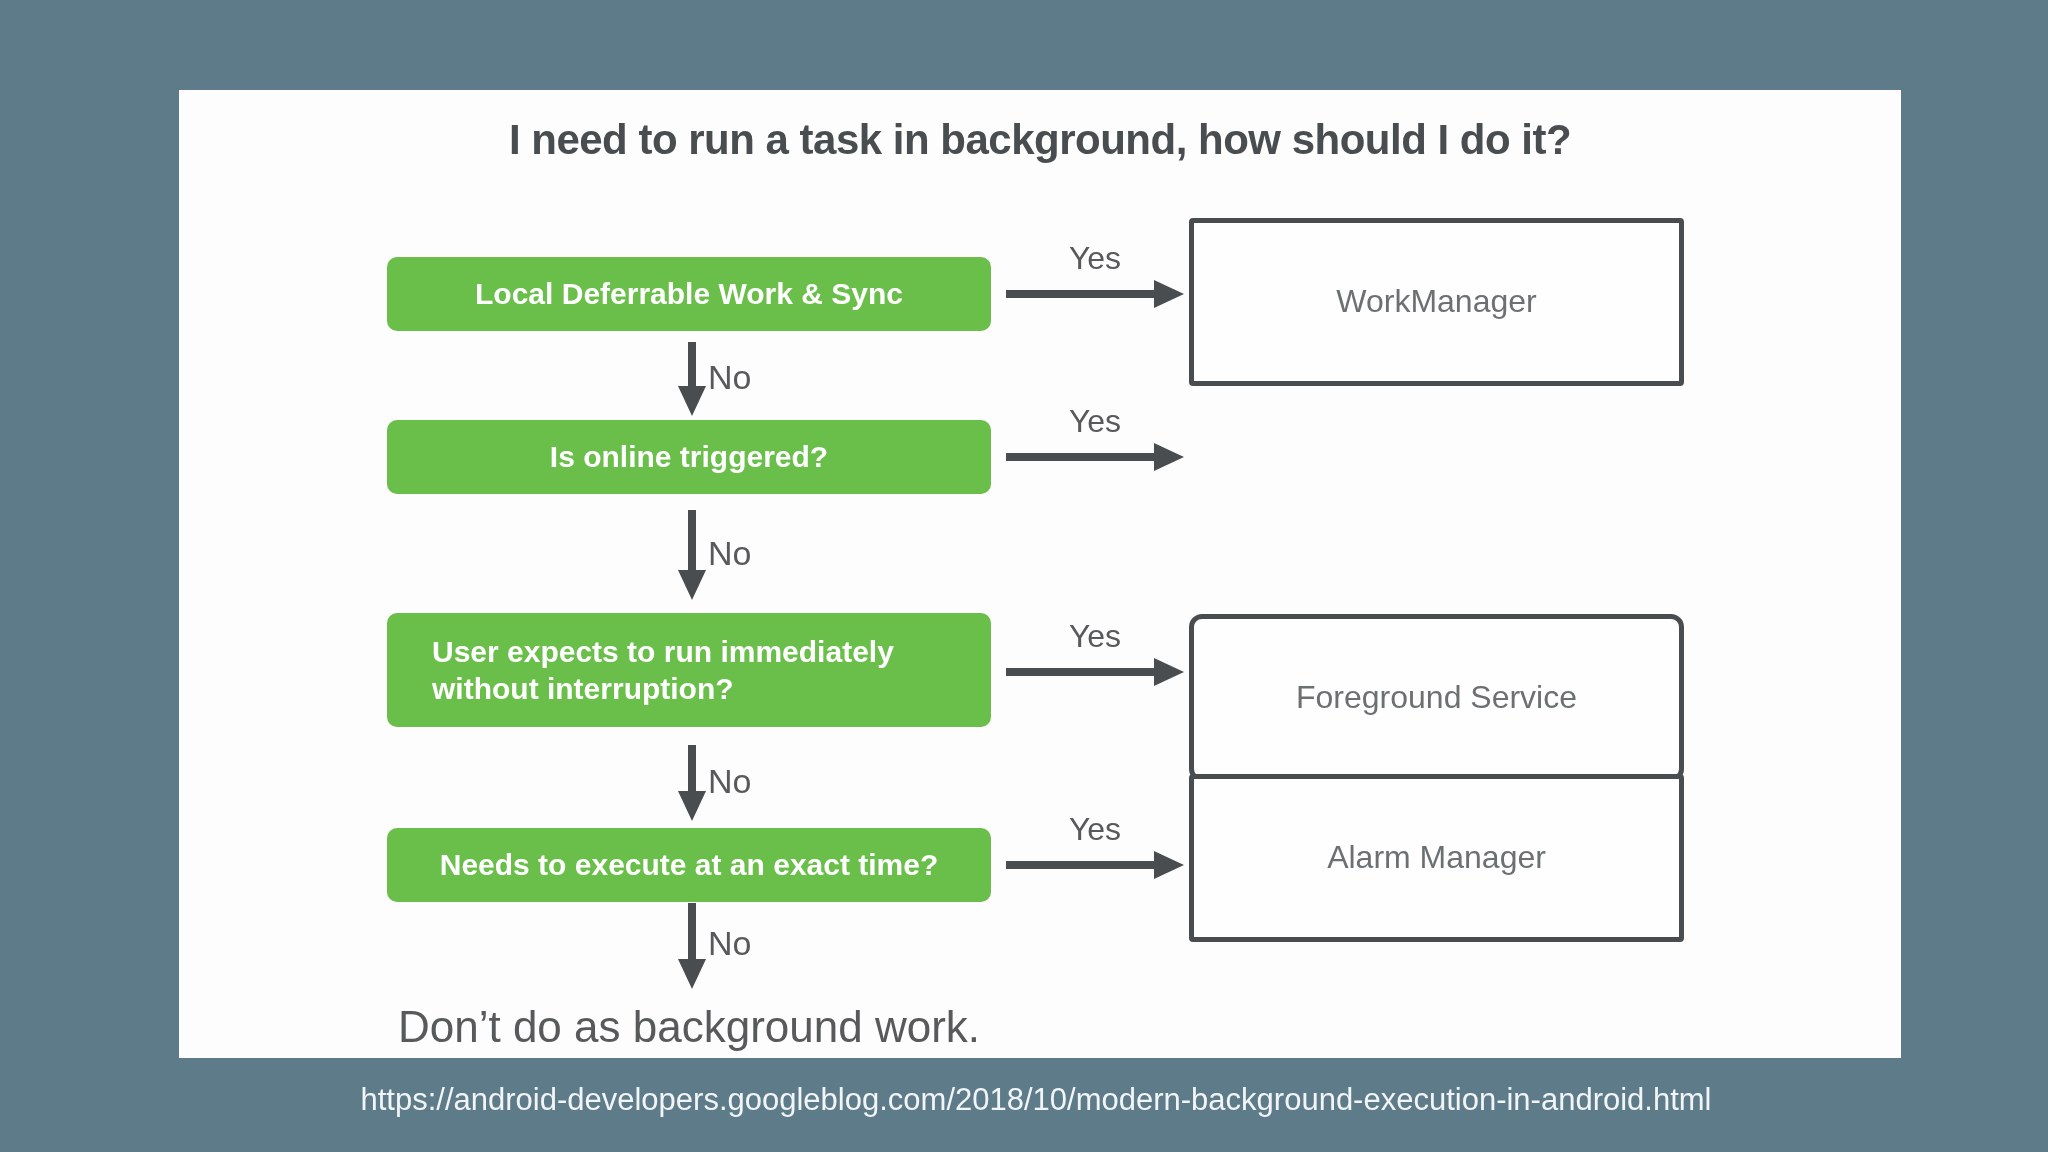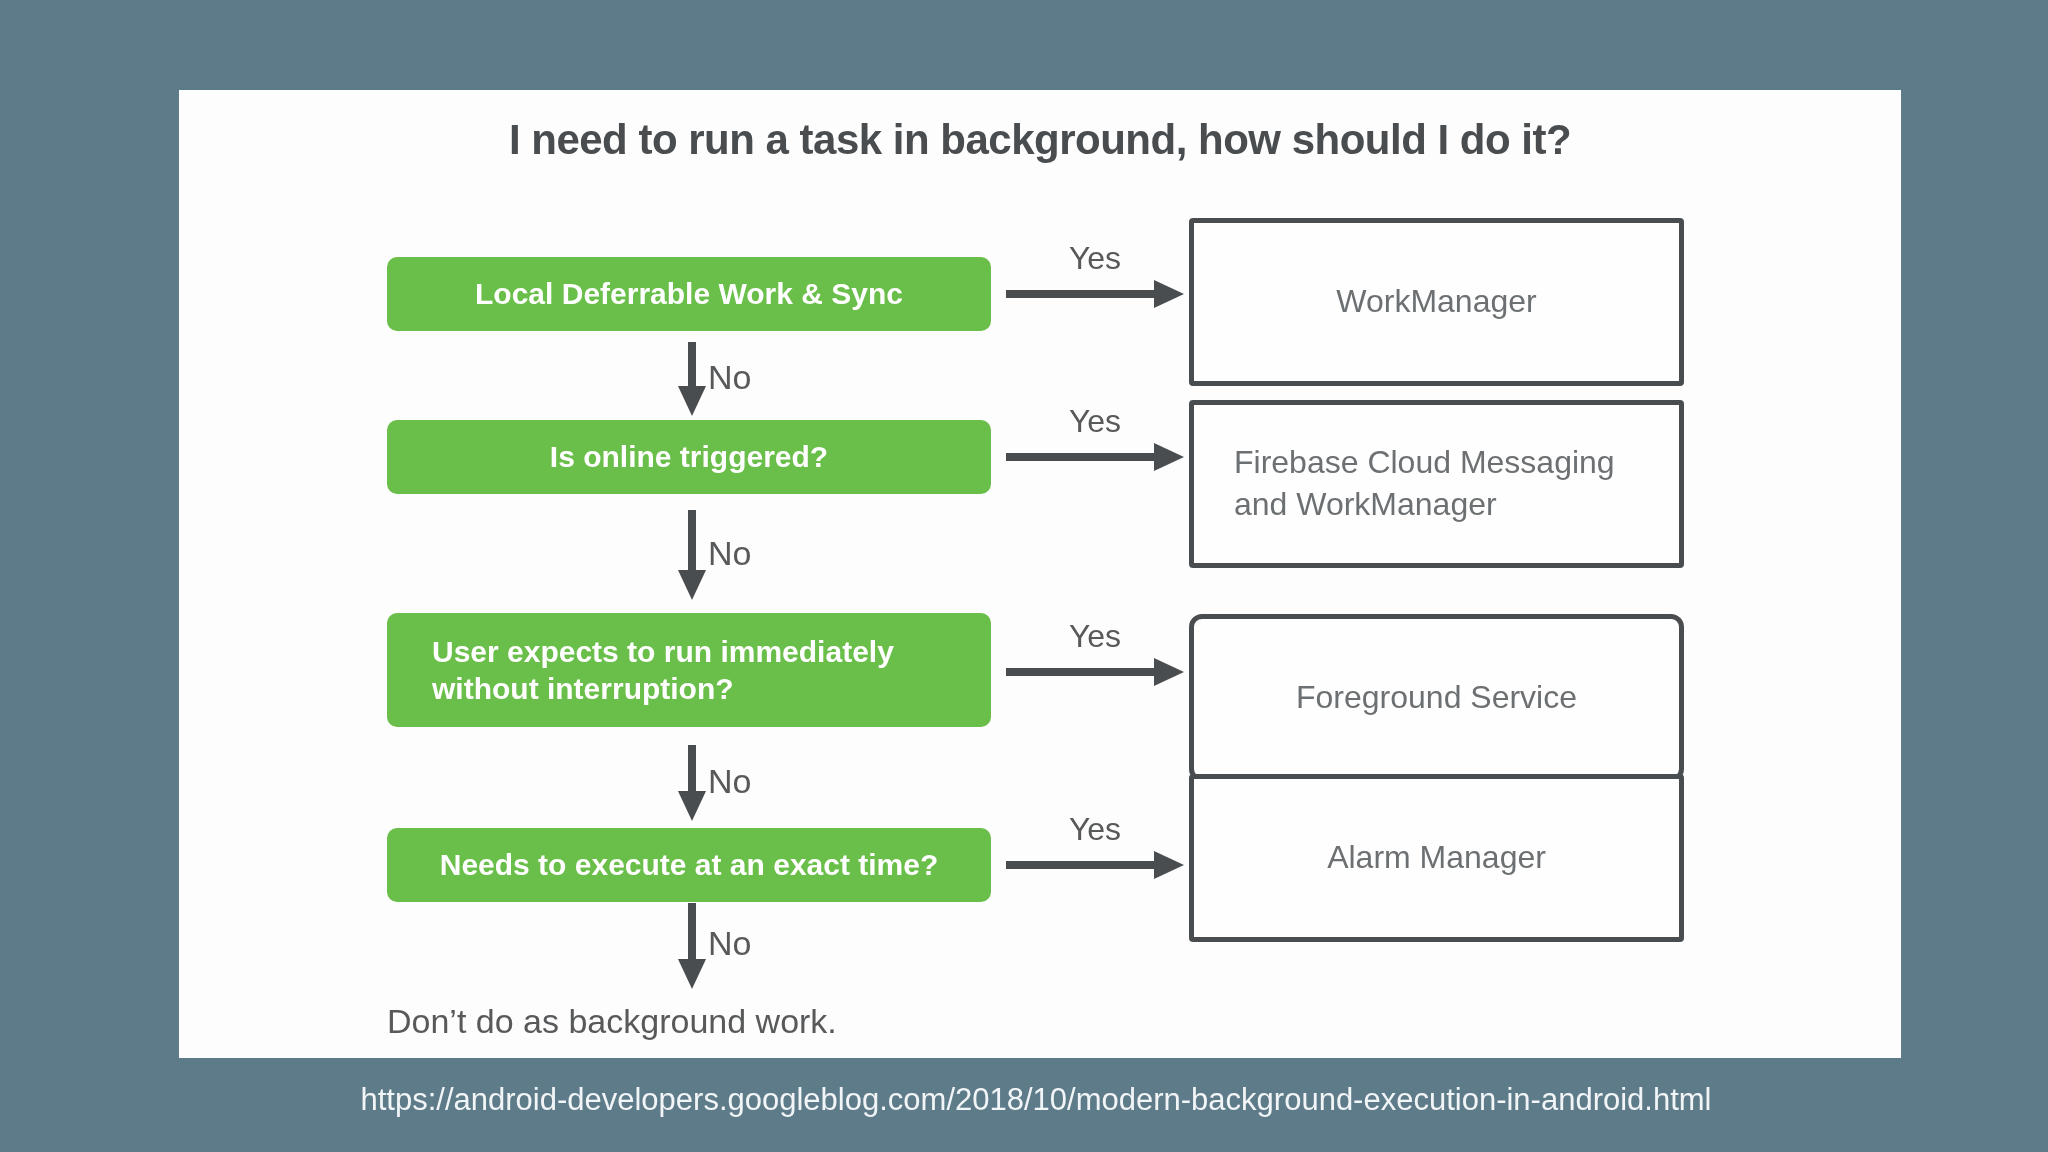--- a/index.html
+++ b/index.html
@@ -80,21 +80,21 @@
   .v2{top:420px;height:90px;}
   .v3{top:655px;height:76px;}
   .v4{top:813px;height:86px;}
   .no-label{
     position:absolute;left:529px;width:90px;text-align:left;
     font-size:34px;color:var(--muted_text);
   }
   .n1{top:268px;} .n2{top:444px;} .n3{top:672px;} .n4{top:834px;}
   .terminal{
     position:absolute;left:208px;top:912px;width:604px;
-    font-size:34px;color:var(--muted_text);
+    text-align:center;font-size:44px;color:var(--muted_text);
   }
   .footer-url{
     position:absolute;left:12px;top:1082px;width:100%;
     text-align:center;font-size:31px;color:var(--url_text);
   }
 </style>
 </head>
 <body>
 
 <div class="card">
@@ -113,21 +113,20 @@
     <div class="head"></div>
   </div>
   <div class="no-label n1">No</div>
 
   <div class="qbox q2">Is online triggered?</div>
   <div class="yes-label y2">Yes</div>
   <div class="harrow h2">
     <div class="shaft"></div>
     <div class="head"></div>
   </div>
-  <div class="abox a2">Firebase Cloud Messaging and WorkManager</div>
   <div class="varrow v2">
     <div class="shaft"></div>
     <div class="head"></div>
   </div>
   <div class="no-label n2">No</div>
 
   <div class="qbox q3">User expects to run immediately without interruption?</div>
   <div class="yes-label y3">Yes</div>
   <div class="harrow h3">
     <div class="shaft"></div>

